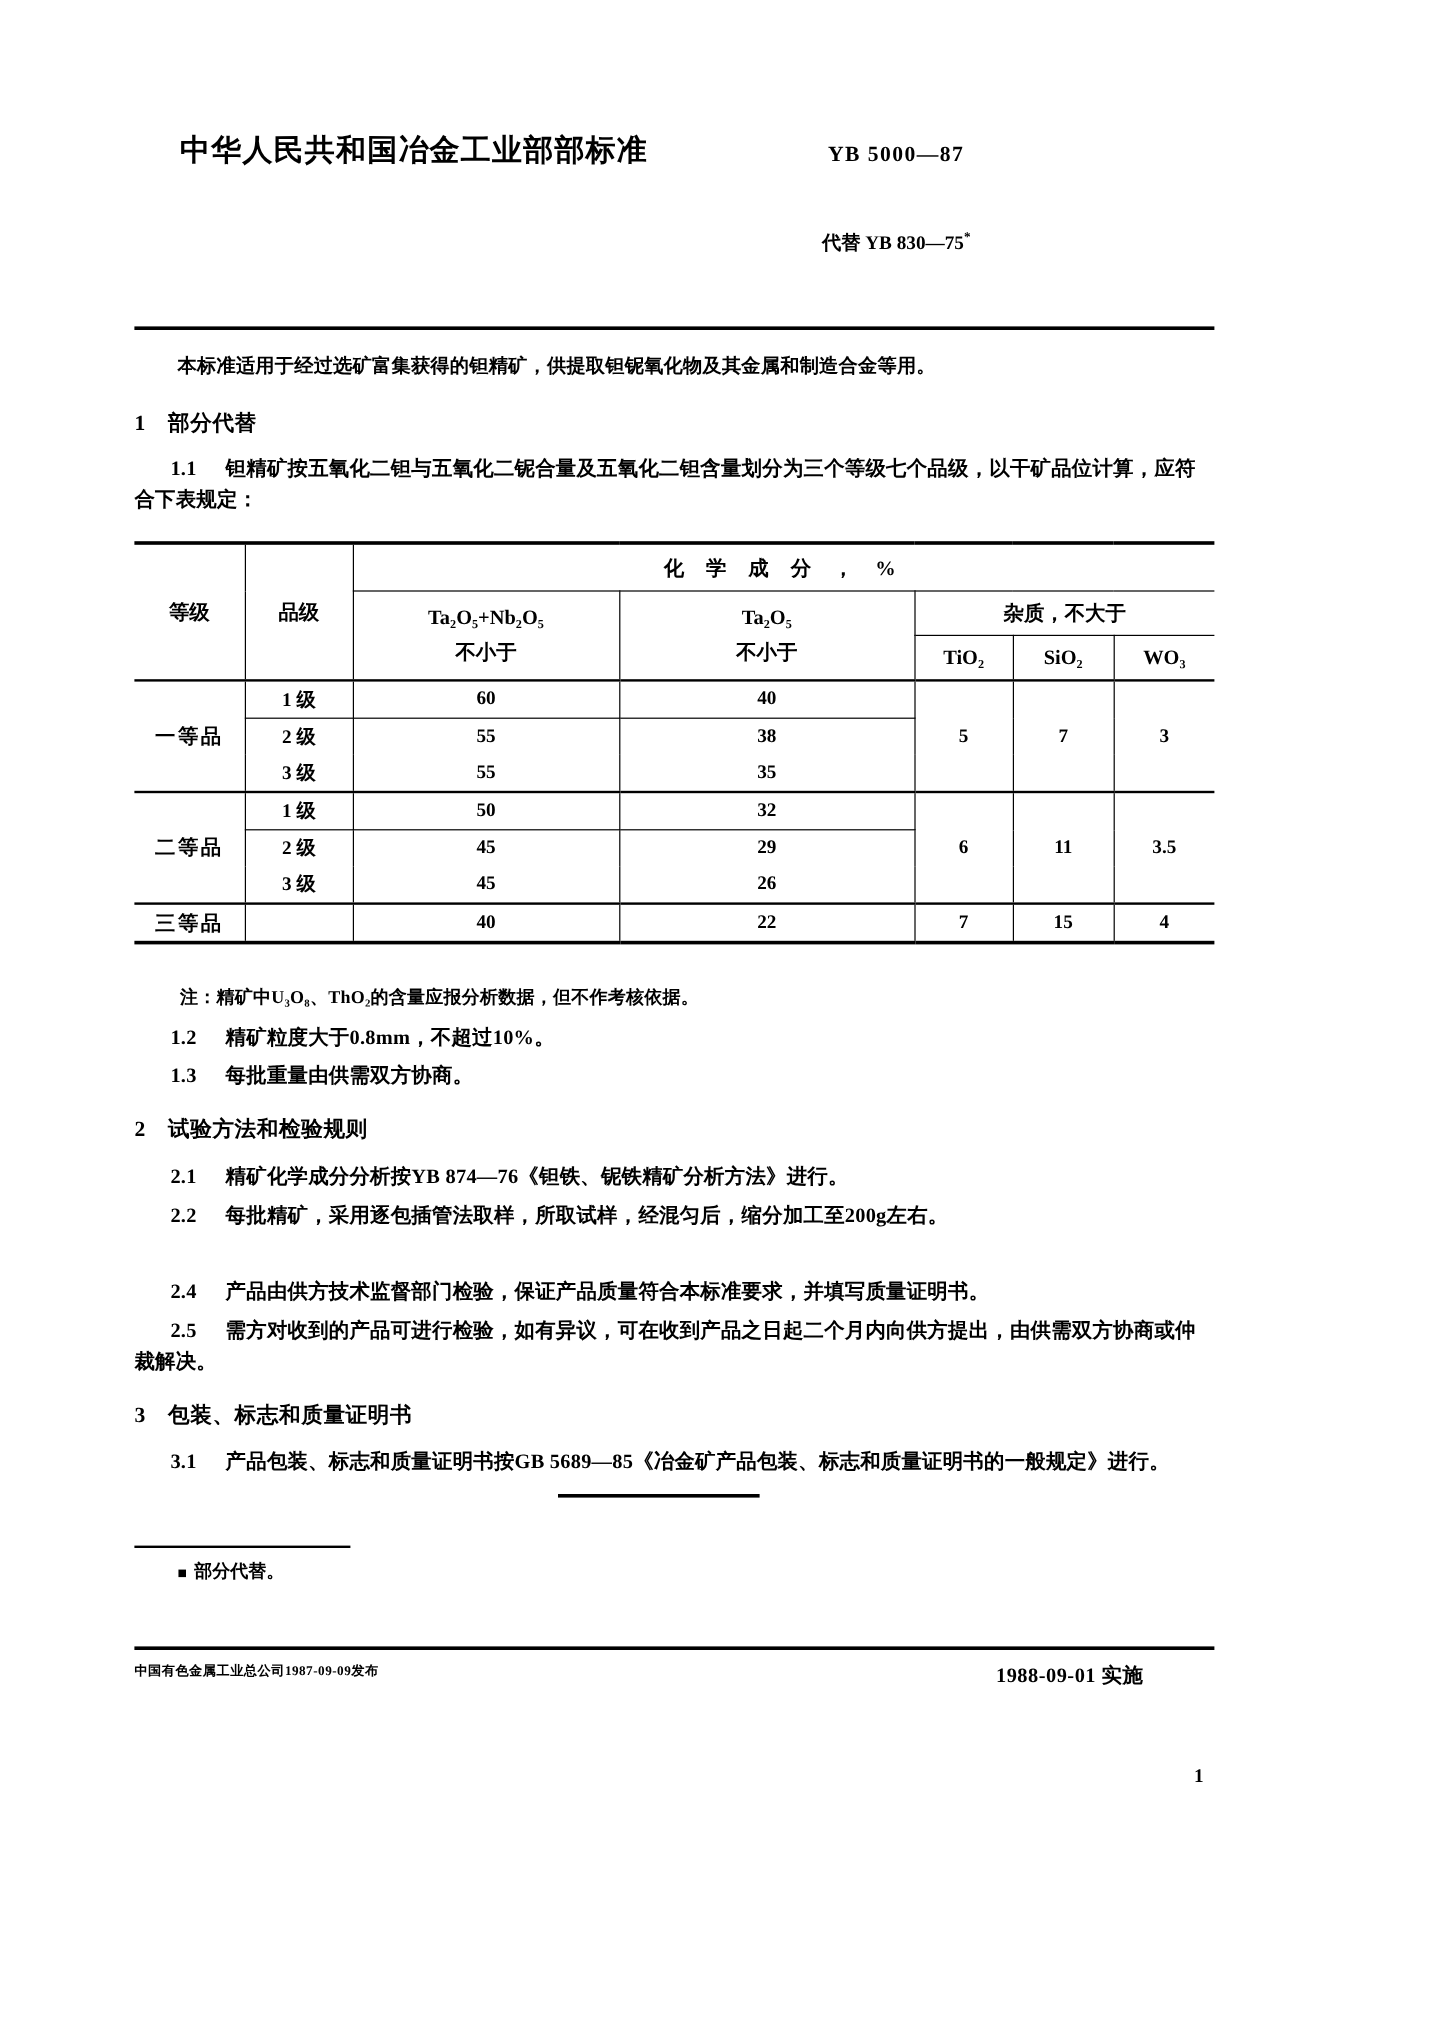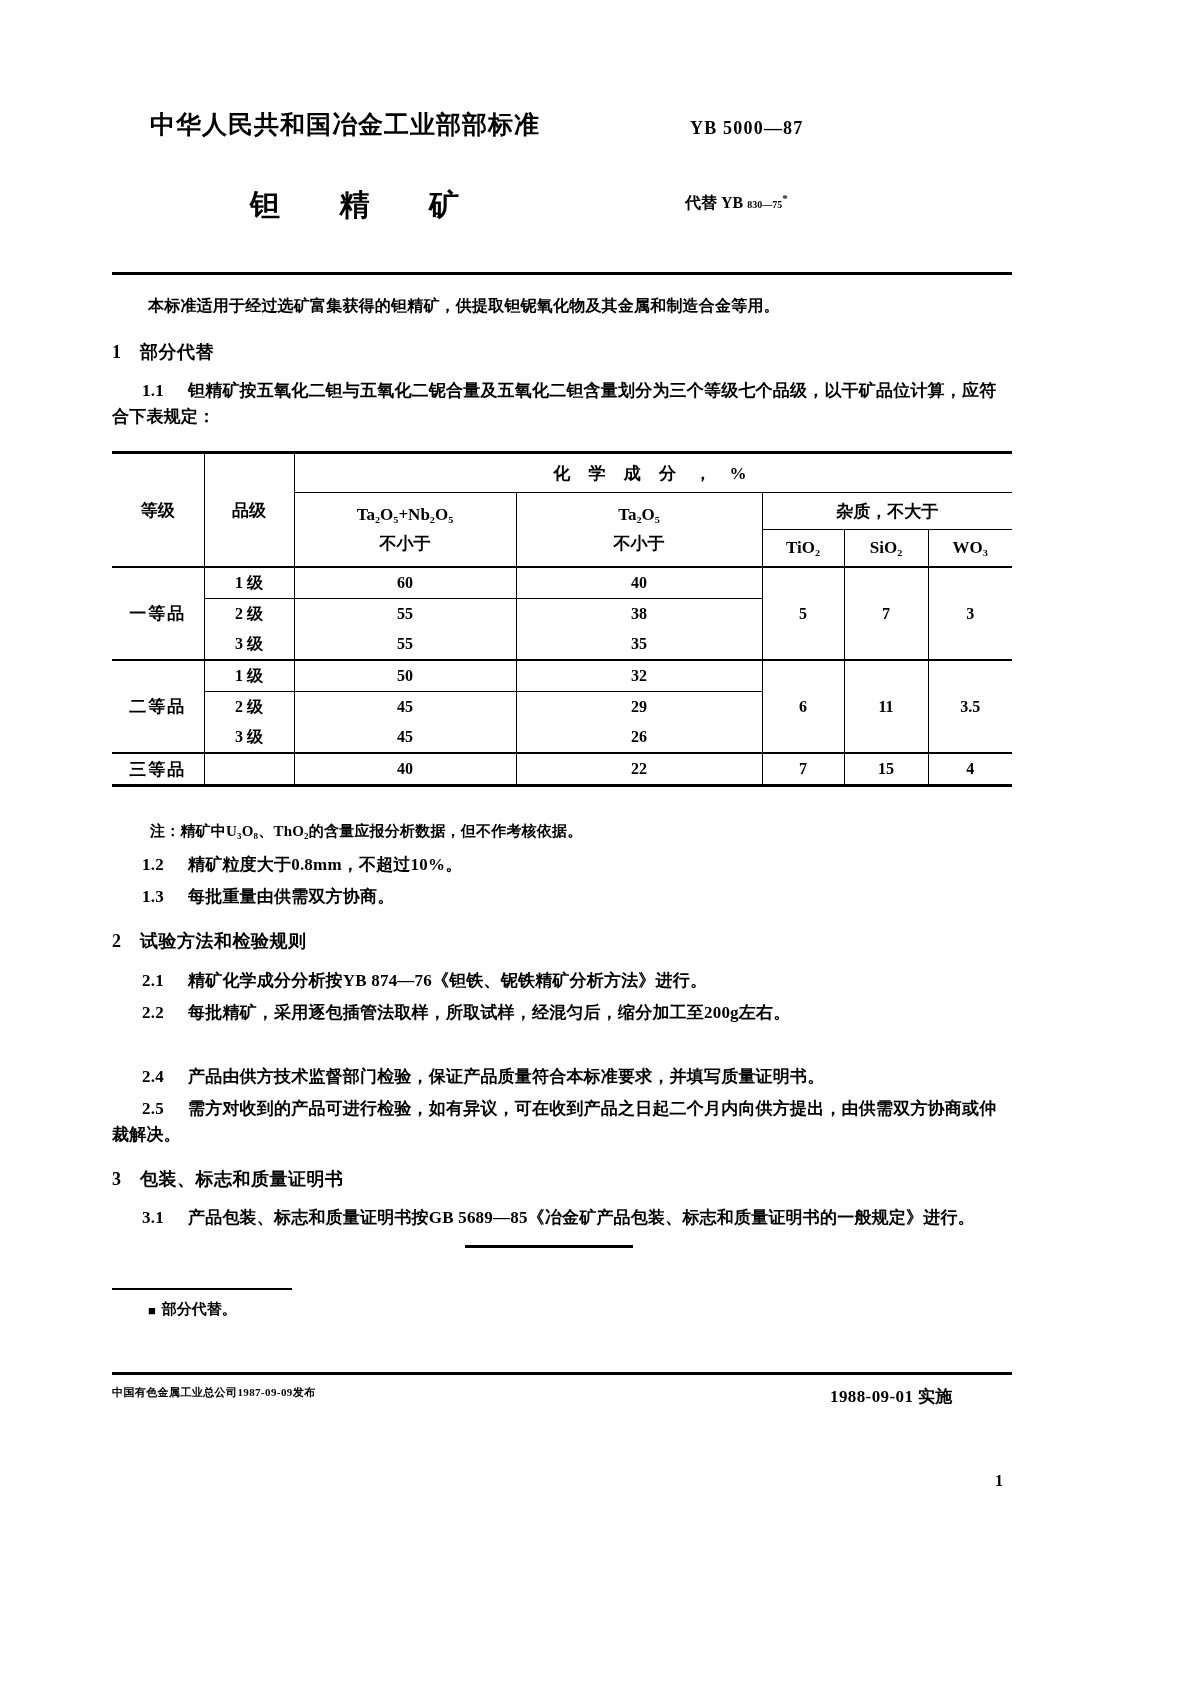--- a/index.html
+++ b/index.html
@@ -52,21 +52,21 @@
   }
   .replaces {
     position: absolute;
     left: 685px;
     top: 192px;
     font-size: 16px;
     font-weight: bold;
     white-space: nowrap;
   }
   .replaces .small {
-    font-size: 10px;
+    font-size: 16px;
     font-family: Liberation Serif, serif;
   }
   .replaces .sup {
     font-size: 11px;
     vertical-align: super;
   }
 
   .rule-thick {
     position: absolute;
     left: 112px;
@@ -249,21 +249,20 @@
     font-weight: bold;
   }
 </style>
 </head>
 <body>
 
 <div class="page">
 
   <div class="ministry-title">中华人民共和国冶金工业部部标准</div>
   <div class="std-code">YB 5000—87</div>
-  <div class="doc-title">钽 精 矿</div>
   <div class="replaces">
     <span>代替</span>
     <span>YB</span>
     <span class="small">830—75</span><span class="sup">*</span>
   </div>
   <div class="rule-thick"></div>
 
   <div class="scope">本标准适用于经过选矿富集获得的钽精矿，供提取钽铌氧化物及其金属和制造合金等用。</div>
 
   <div class="sec-head" style="left:112px; top:340px;">

